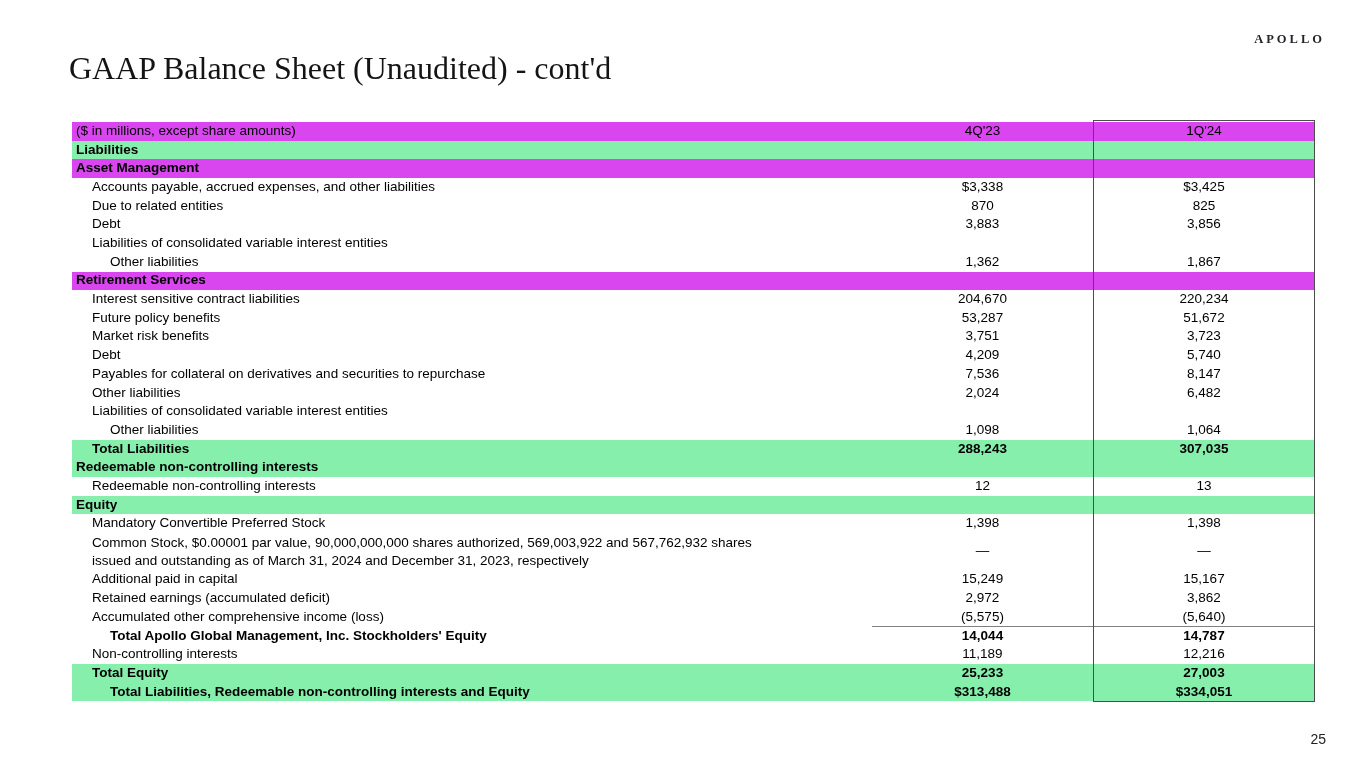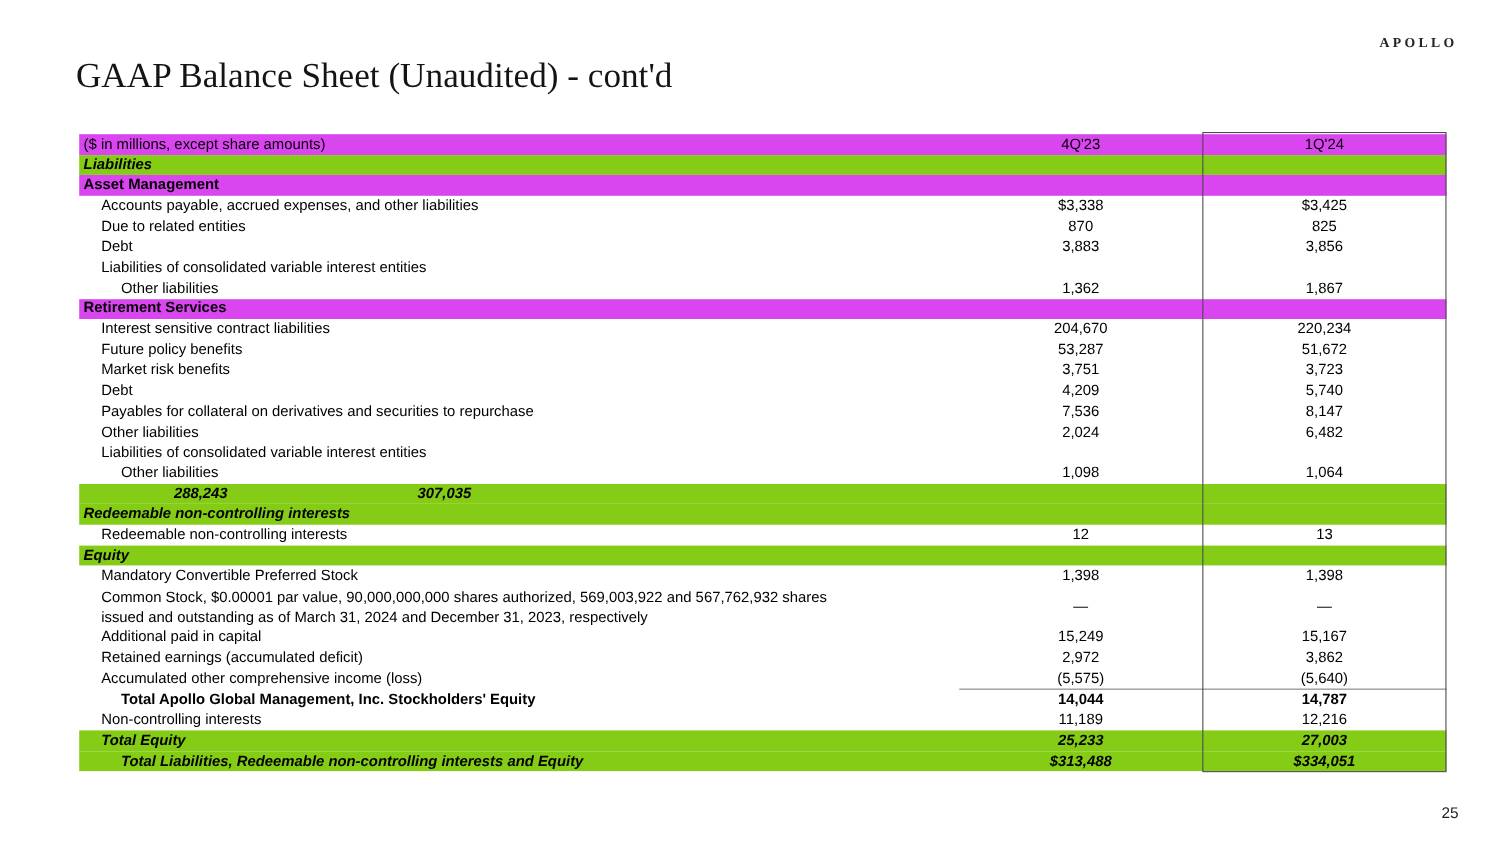--- a/index.html
+++ b/index.html
@@ -37,21 +37,21 @@
   }
   .row.tall { height:37.4px; }
   .cell { box-sizing:border-box; }
   .cell.label { flex:1; padding-left:4px; }
   .cell.label .ln { display:block; line-height:18.3px; }
   .cell.label.indent1 { padding-left:20px; }
   .cell.label.indent2 { padding-left:38px; }
   .cell.v1 { width:221px; text-align:center; }
   .cell.v2 { width:222px; text-align:center; }
   .shade-light { background:#d946ef; }
-  .shade-dark  { background:#84cc16;font-style:italic; }
+  .shade-dark  { background:#86efac; }
   .bold { font-weight:700; }
   .topline::before {
     content:""; position:absolute; left:800px; right:0; top:-1px;
     border-top:1px solid #808080;
   }
   .qbox {
     position:absolute; left:1021px; top:-2px;
     width:222px; height:582px;
     border:1px solid #4c4c4c;
     box-sizing:border-box;
@@ -145,20 +145,21 @@
         <div class="cell label indent1">Liabilities of consolidated variable interest entities</div>
         <div class="cell v1"></div>
         <div class="cell v2"></div>
       </div>
       <div class="row">
         <div class="cell label indent2">Other liabilities</div>
         <div class="cell v1">1,098</div>
         <div class="cell v2">1,064</div>
       </div>
       <div class="row shade-dark bold">
+        <div class="cell label indent1">Total Liabilities</div>
         <div class="cell v1">288,243</div>
         <div class="cell v2">307,035</div>
       </div>
       <div class="row shade-dark bold">
         <div class="cell label indent0">Redeemable non-controlling interests</div>
         <div class="cell v1"></div>
         <div class="cell v2"></div>
       </div>
       <div class="row">
         <div class="cell label indent1">Redeemable non-controlling interests</div>

